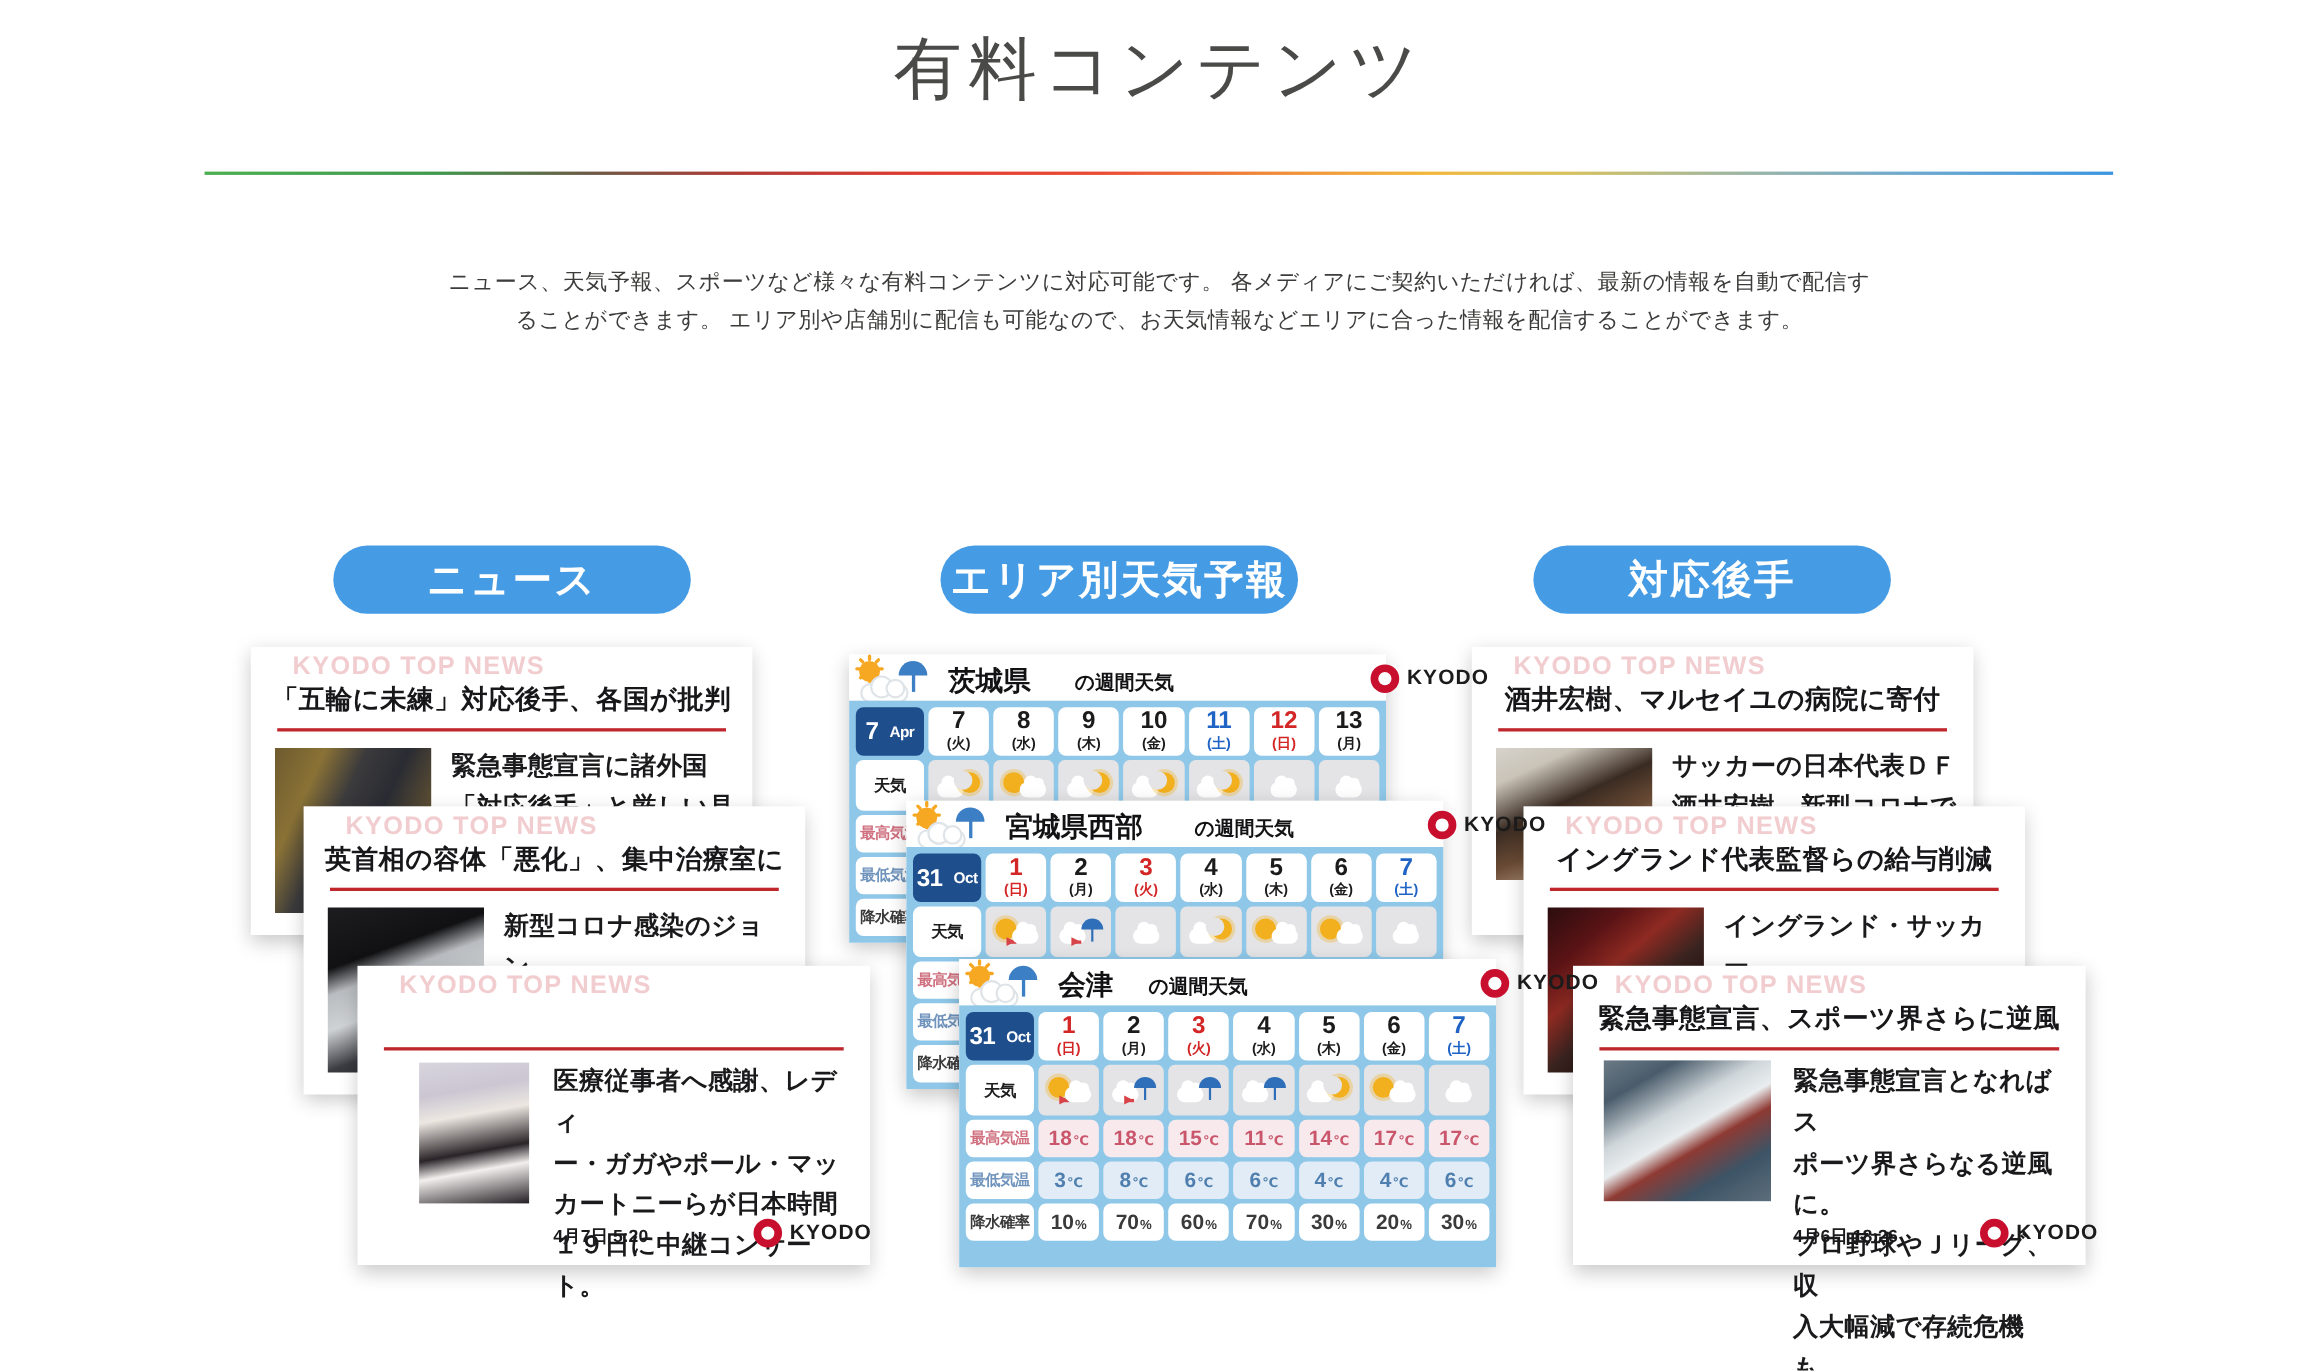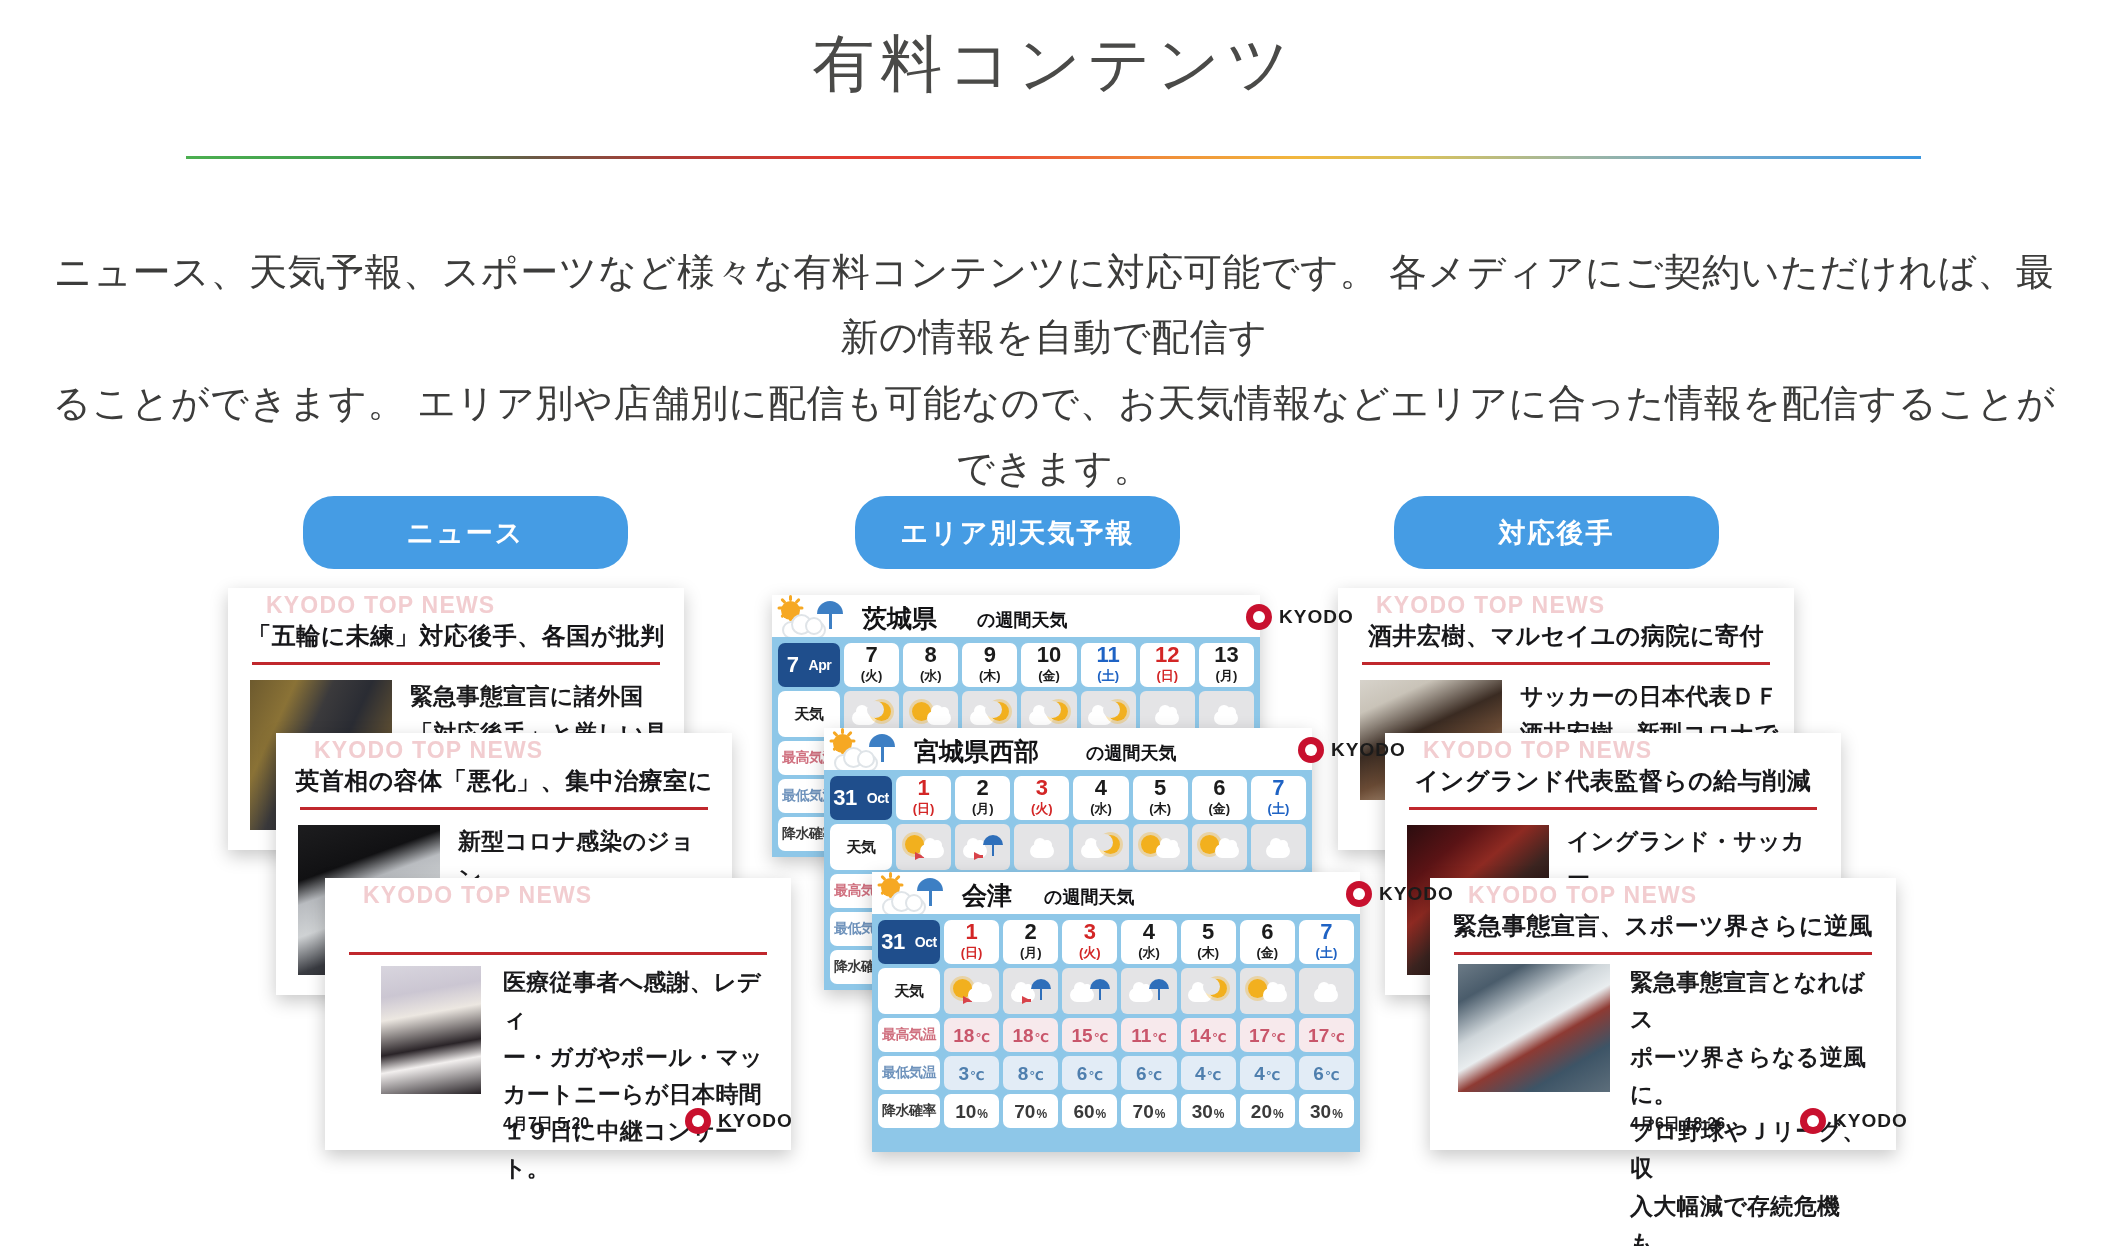--- a/index.html
+++ b/index.html
@@ -24,31 +24,31 @@
     background: linear-gradient(90deg,
       #4caf50 0%, #3f9a4e 12%, #6b5a46 20%, #b13a35 28%,
       #e23b30 38%, #ea4b35 47%, #f0923a 57%, #f2b73d 64%,
       #d9c25c 71%, #9fb6a0 80%, #6fa9cf 89%, #3a96e0 100%);
   }
 
   
   .lead {
     position: absolute; left: 40px; top: 240px; width: 2028px;
     text-align: center;
-    font-size: 38px; line-height: 1.72; color: #3c3c3b;
+    font-size: 20px; line-height: 1.72; color: #3c3c3b;
     letter-spacing: .5px;
   }
   .lead .ln { display: block; }
 
   
   .pill {
-    position: absolute; height: 73px; border-radius: 31px;
+    position: absolute; height: 62px; border-radius: 31px;
     background: #459ce4;
     display: flex; align-items: center; justify-content: center;
-    color: #ffffff; font-size: 27px; font-weight: 700; letter-spacing: 2px;
+    color: #ffffff; font-size: 36px; font-weight: 700; letter-spacing: 2px;
   }
   .pill-news    { left: 303px;  top: 496px; width: 325px; }
   .pill-weather { left: 855px;  top: 496px; width: 325px; }
   .pill-sports  { left: 1394px; top: 496px; width: 325px; }
 
   
   .card {
     position: absolute;
     background: #ffffff;
     box-shadow: 0 6px 17px rgba(0,0,0,.22);

